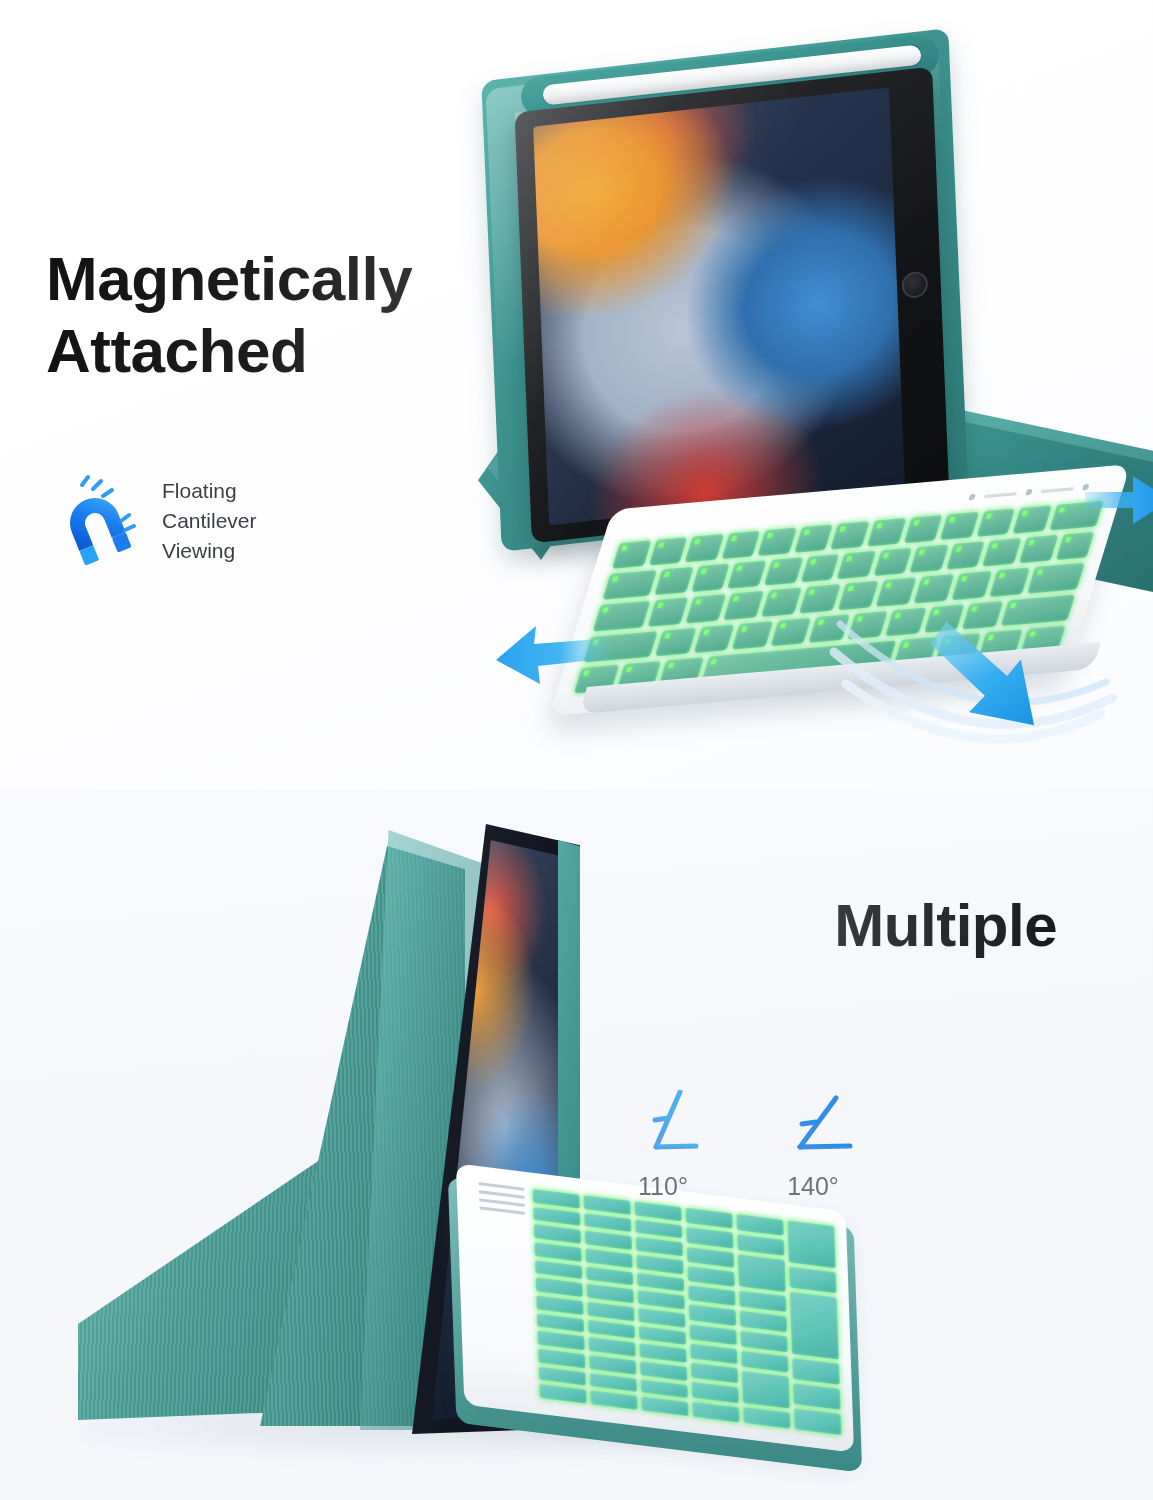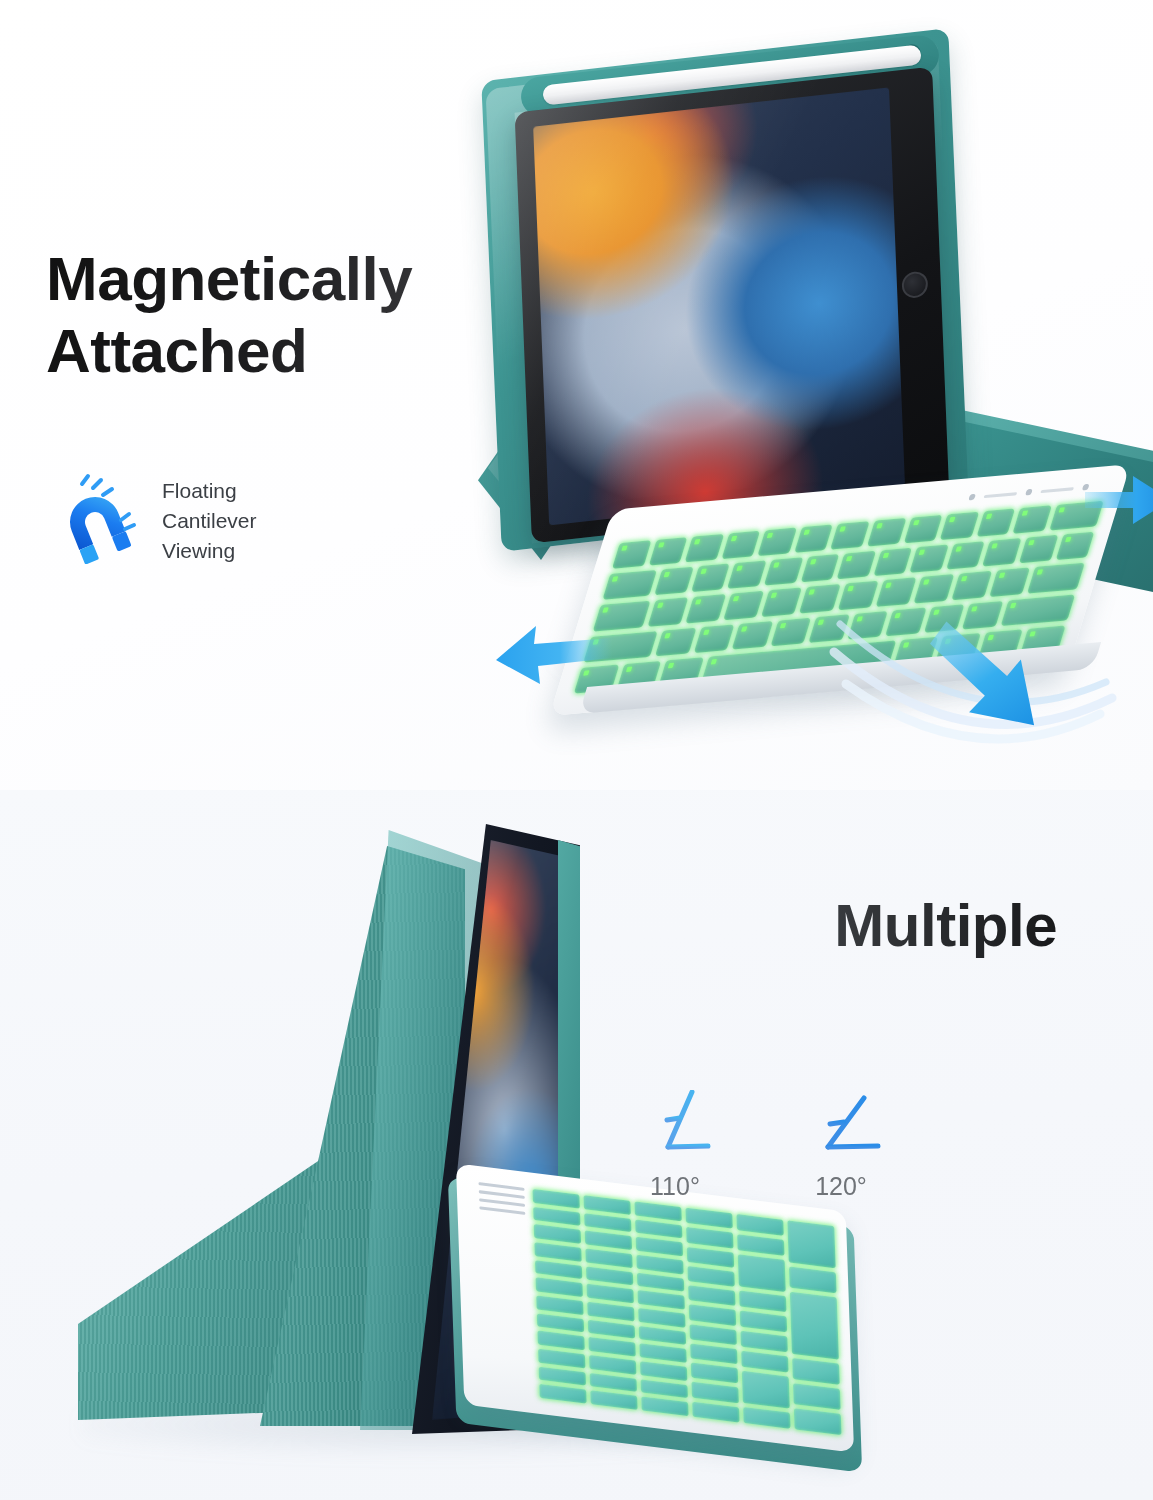--- a/index.html
+++ b/index.html
@@ -19,21 +19,21 @@
 
   .headline-top{
     position:absolute; left:46px; top:243px; width:520px;
     font-size:62px; font-weight:700; line-height:1.16; letter-spacing:-0.5px;
     background:linear-gradient(100deg,#121212 0%,#1d1d1f 42%,#4b4b4f 100%);
     -webkit-background-clip:text; background-clip:text; color:transparent;
   }
   .headline-top .l2{ display:block; }
 
   
-  .feature{ position:absolute; left:52px; top:470px; display:flex; align-items:center; gap:24px; }
+  .feature{ position:absolute; left:52px; top:470px; display:flex; align-items:flex-end; gap:24px; }
   .magnet-icon{ width:86px; height:92px; flex:none; }
   .feature-text{ font-size:21px; line-height:1.42; color:#3b3f45; font-weight:400; padding-top:6px; }
   .feature-text span{ display:block; }
 
   
   .photo-top{ position:absolute; left:470px; top:20px; width:700px; height:720px; }
 
   .tp-shadow{ position:absolute; left:70px; top:600px; width:520px; height:90px;
     background:radial-gradient(ellipse at 50% 50%, rgba(120,140,160,.17) 0%, rgba(120,140,160,0) 70%);
     filter:blur(7px); }
@@ -126,21 +126,21 @@
     background:linear-gradient(175deg,#f7f9fc 0%,#f5f7fb 50%,#f4f6fa 100%); overflow:hidden; }
 
   .headline-bottom{
     position:absolute; left:497px; top:100px; width:560px;
     font-size:60px; font-weight:700; line-height:1.2; letter-spacing:-0.5px;
     background:linear-gradient(95deg,#44474b 0%,#3c3f43 55%,#18191b 100%);
     -webkit-background-clip:text; background-clip:text; color:transparent;text-align:right;
   }
   .headline-bottom .l2{ display:block; }
 
-  .angles{ position:absolute; left:600px; top:300px; width:450px; display:flex; gap:16px; }
+  .angles{ position:absolute; left:588px; top:300px; width:450px; display:flex; gap:0; }
   .angle-item{ width:150px; text-align:center; }
   .angle-item svg{ display:block; margin:0 auto; }
   .angle-label{ margin-top:12px; font-size:25px; color:#6f7378; font-weight:400; }
 
   
   .photo-bot{ position:absolute; left:60px; top:20px; width:800px; height:660px; }
 
   .bp-shadow{ position:absolute; left:20px; top:580px; width:780px; height:70px;
     background:radial-gradient(ellipse at 45% 50%, rgba(110,135,155,.18) 0%, rgba(110,135,155,0) 70%);
     filter:blur(8px); }
@@ -540,19 +540,19 @@
             </linearGradient>
               </defs>
             <g stroke="url(#g120)" stroke-width="5" stroke-linecap="round" fill="none">
               <line x1="6" y1="56" x2="92" y2="56"></line>
               <line x1="42" y1="57" x2="78" y2="8"></line>
               <line x1="42" y1="57" x2="92" y2="56"></line>
               <line x1="44" y1="34" x2="58" y2="32"></line>
             </g>
           </svg>
         </span>
-        <div class="angle-label">120°</div>
+        <div class="angle-label">140°</div>
       </div>
 
 
     </div>
   </div>
 </div>
 
 </body></html>

